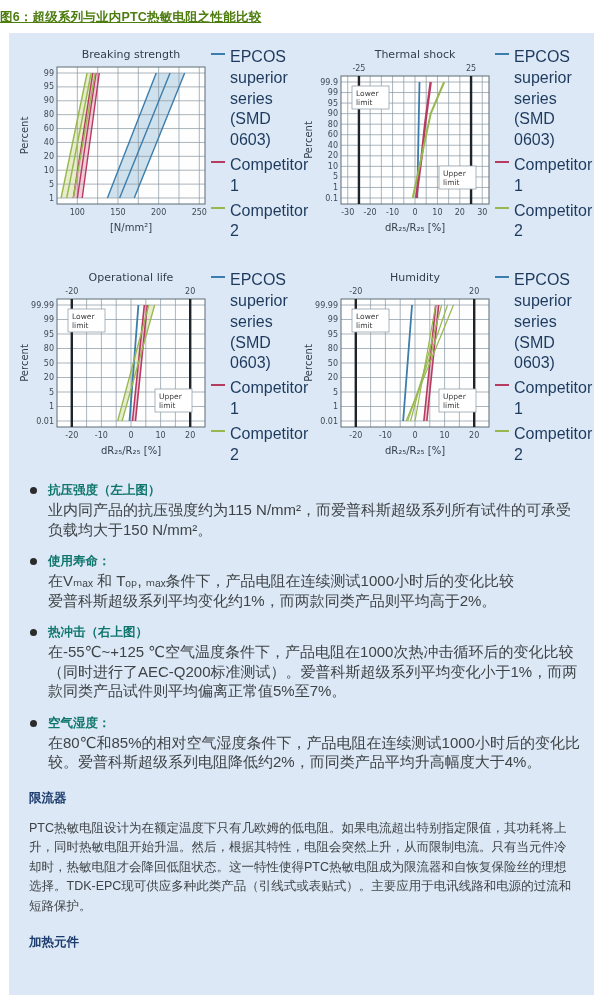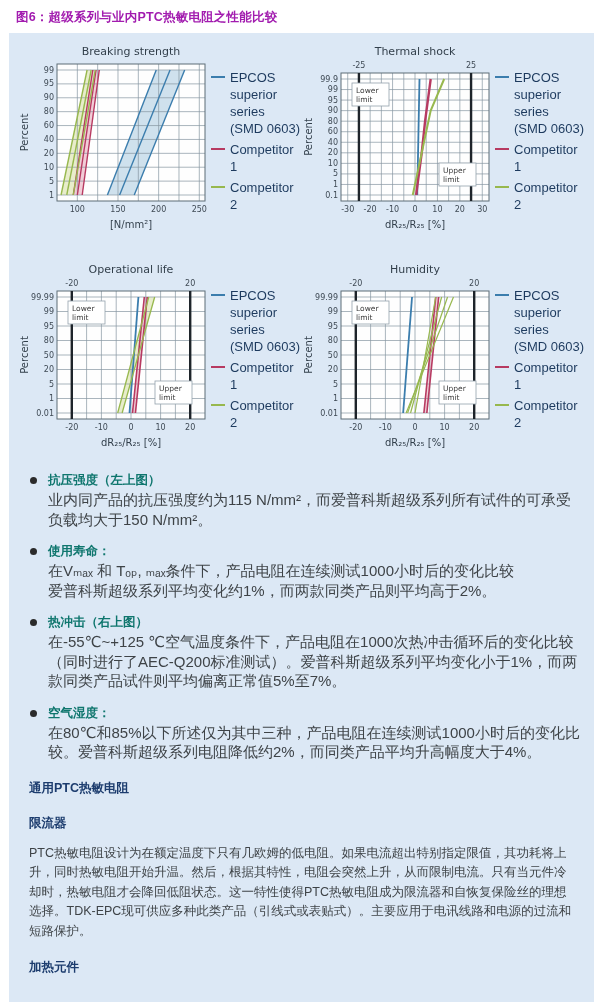--- a/index.html
+++ b/index.html
@@ -2,34 +2,34 @@
 <html><head>
 <meta charset="utf-8">
 <style>
   html,body{margin:0;padding:0;}
   body{
     width:603px;height:1008px;background:#ffffff;
     font-family:"Liberation Sans","DejaVu Sans",sans-serif;
     overflow:hidden;
   }
   .page-title{
-    color:#a21caf;font-weight:bold;font-size:12.5px;
-    padding:9px 9px 7px 16px;letter-spacing:0.2px;
+    color:#4d7c0f;font-weight:bold;font-size:12.5px;
+    padding:9px 9px 7px 0;letter-spacing:0.2px;text-decoration:underline;
   }
   .panel{
     margin:0 9px;background:#dce8f5;
     padding:10px 10px 14px 10px;box-sizing:border-box;
     min-height:962px;
   }
   .charts-grid{display:grid;grid-template-columns:1fr 1fr;row-gap:20px;}
   .chart-cell{display:flex;flex-direction:row;align-items:center;}
   .legend{margin-left:2px;flex:none;width:92px;}
   .legend-item{display:flex;align-items:flex-start;margin:4px 0;}
   .legend-item .dash{width:14px;height:2px;flex:none;margin:6px 5px 0 0;}
-  .legend-label{font-size:13px;line-height:1.3;color:#1d3a5e;white-space:pre-line;}
+  .legend-label{font-size:16px;line-height:1.3;color:#1d3a5e;white-space:pre-line;}
   .bullets{margin:12px 4px 0 10px;}
   .bullet{display:flex;margin-bottom:13px;}
   .dot{width:7px;height:7px;border-radius:50%;background:#2b2b2b;flex:none;margin:6px 11px 0 1px;}
   .b-head{font-weight:bold;color:#0f766e;font-size:12.5px;line-height:19px;}
   .b-text{color:#3e4347;font-size:15px;line-height:19.5px;white-space:pre-line;}
   .section{margin:17px 6px 0 10px;}
   .s-head{font-weight:bold;color:#1c3c6e;font-size:12.5px;line-height:18px;margin-bottom:12px;}
   .s-text{color:#3e4347;font-size:12.5px;line-height:19.5px;white-space:pre-line;}
 </style>
 </head>
@@ -377,27 +377,26 @@
       <span class="dot"></span>
       <div class="bullet-body">
         <div class="b-head">热冲击（右上图）</div>
         <div class="b-text">在-55℃~+125 ℃空气温度条件下，产品电阻在1000次热冲击循环后的变化比较（同时进行了AEC-Q200标准测试）。爱普科斯超级系列平均变化小于1%，而两款同类产品试件则平均偏离正常值5%至7%。</div>
       </div>
     </div>
     <div class="bullet">
       <span class="dot"></span>
       <div class="bullet-body">
         <div class="b-head">空气湿度：</div>
-        <div class="b-text">在80℃和85%以下所述仅为其中三种，产品电阻在连续测试1000小时后的变化比较。爱普科斯超级系列电阻降低约2%，而同类产品平均升高幅度大于4%。</div>
+        <div class="b-text">在80℃和85%的相对空气湿度条件下，产品电阻在连续测试1000小时后的变化比较。爱普科斯超级系列电阻降低约2%，而同类产品平均升高幅度大于4%。</div>
       </div>
     </div>
   </div>
 
   <div class="section">
-    <div class="s-head">通用PTC热敏电阻</div>
   </div>
 
   <div class="section">
     <div class="s-head">限流器</div>
     <div class="s-text">PTC热敏电阻设计为在额定温度下只有几欧姆的低电阻。如果电流超出特别指定限值，其功耗将上升，同时热敏电阻开始升温。然后，根据其特性，电阻会突然上升，从而限制电流。只有当元件冷却时，热敏电阻才会降回低阻状态。这一特性使得PTC热敏电阻成为限流器和自恢复保险丝的理想选择。TDK-EPC现可供应多种此类产品（引线式或表贴式）。主要应用于电讯线路和电源的过流和短路保护。</div>
   </div>
 
   <div class="section">
     <div class="s-head">加热元件</div>
 

